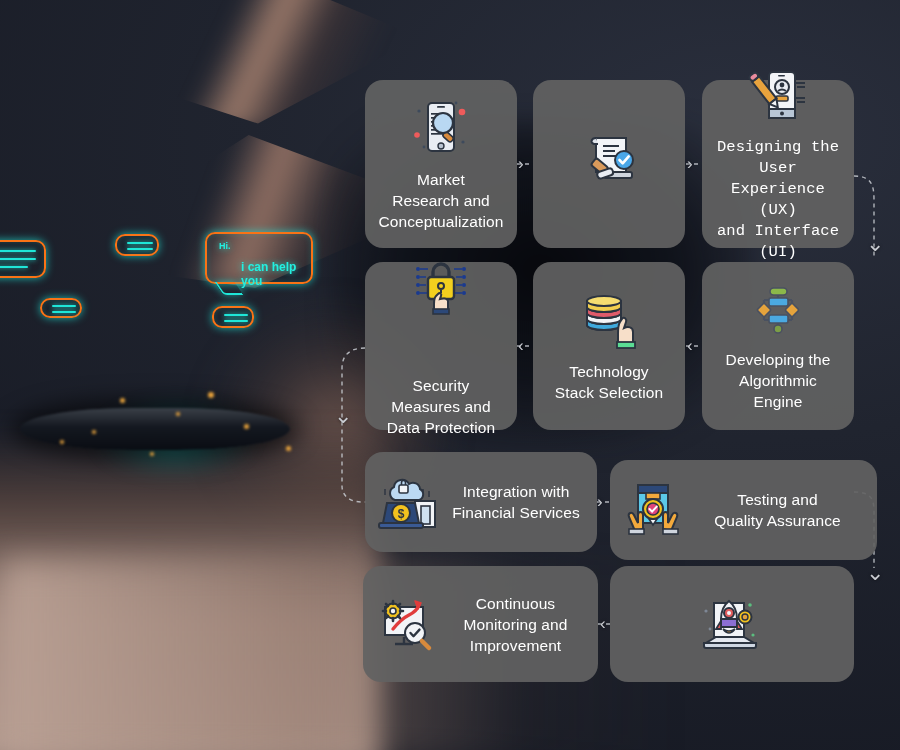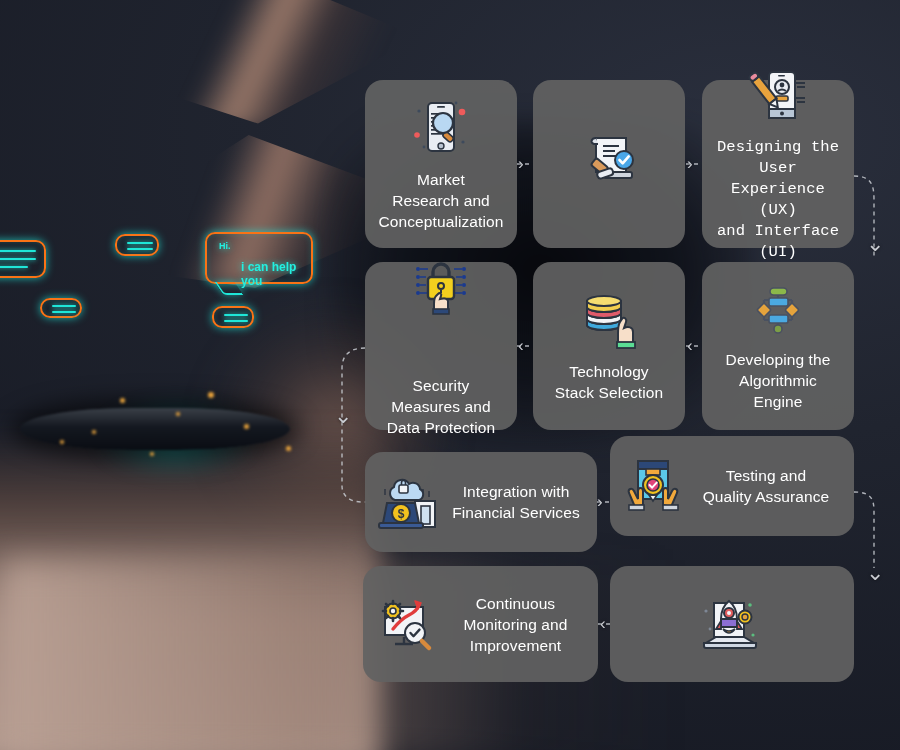--- a/index.html
+++ b/index.html
@@ -118,21 +118,21 @@
   .card.vert .ico{ margin-bottom:10px; }
 
   
   #c1{ left:365px; top:80px;  width:152px; height:168px; }
   #c2{ left:533px; top:80px;  width:152px; height:168px; }
   #c3{ left:702px; top:80px;  width:152px; height:168px;font-family:Liberation Mono, monospace; }
   #c4{ left:365px; top:262px; width:152px; height:168px;gap:48px; }
   #c5{ left:533px; top:262px; width:152px; height:168px; }
   #c6{ left:702px; top:262px; width:152px; height:168px; }
   #c7{ left:365px; top:452px; width:232px; height:100px; }
-  #c8{ left:610px; top:436px; width:244px; height:100px; }
+  #c8{ left:610px; top:460px; width:267px; height:100px; }
   #c9{ left:363px; top:566px; width:235px; height:116px; }
   #c10{ left:610px; top:566px; width:244px; height:116px; }
 
   
   #conn{ position:absolute; inset:0; pointer-events:none; }
   .chev{ position:absolute; color:#c9ccd2; font-size:17px; line-height:1;
          text-shadow:0 0 3px rgba(0,0,0,.6); }
 </style>
 </head>
 <body>

